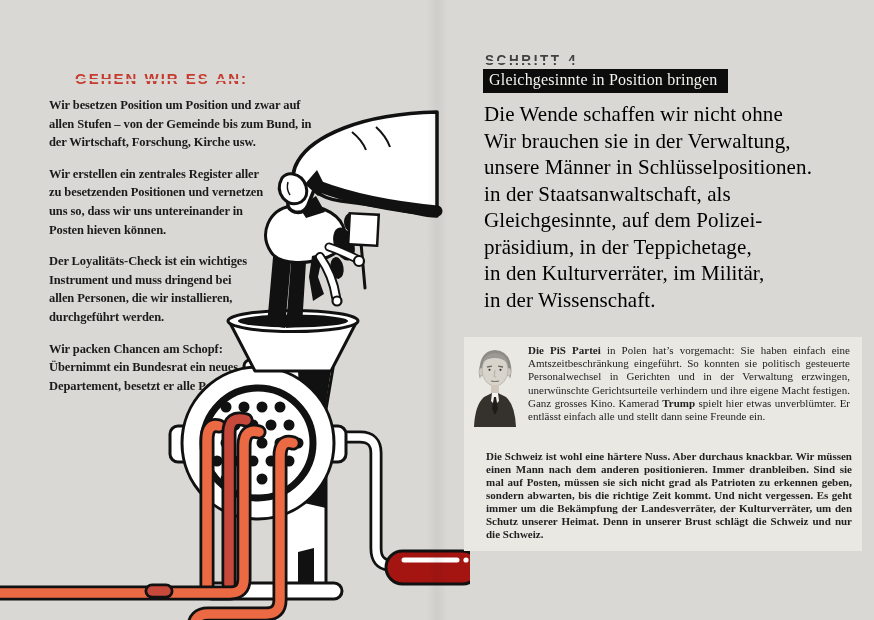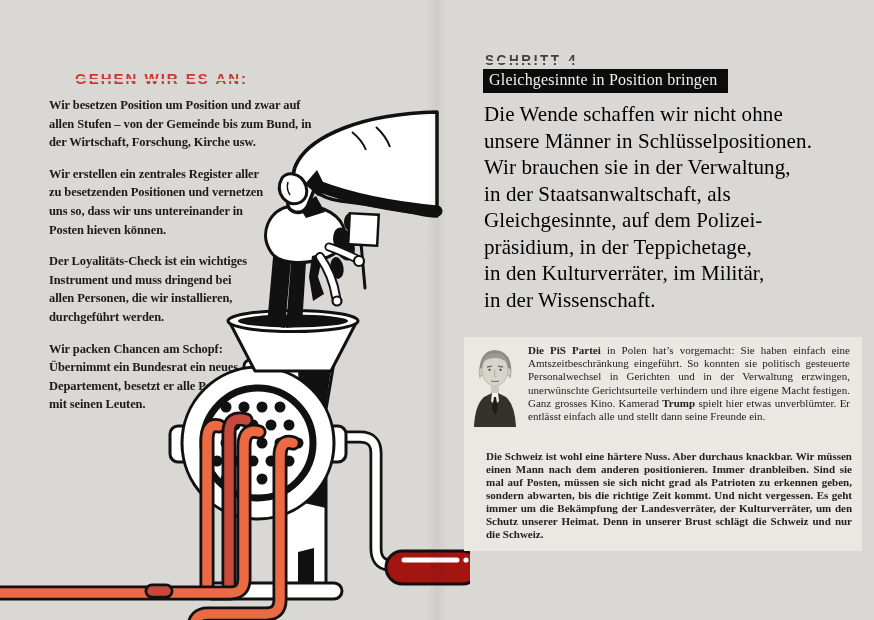--- a/index.html
+++ b/index.html
@@ -59,21 +59,20 @@
       <div class="para">
           <div class="tline">Der Loyalitäts-Check ist ein wichtiges</div>
           <div class="tline">Instrument und muss dringend bei</div>
           <div class="tline">allen Personen, die wir installieren,</div>
           <div class="tline">durchgeführt werden.</div>
         </div>
       <div class="para">
           <div class="tline">Wir packen Chancen am Schopf:</div>
           <div class="tline">Übernimmt ein Bundesrat ein neues</div>
           <div class="tline">Departement, besetzt er alle Posten</div>
-          <div class="tline">mit seinen Leuten.</div>
         </div>
     </div>
 
     <svg class="illustration" width="470" height="620" viewBox="0 0 470 620">
 
       <g>
         <path d="M 253 368 L 333 368 L 317 462 L 267 462 Z" fill="#ffffff" stroke="#111" stroke-width="3" stroke-linejoin="round"></path>
         <path d="M 298 370 L 331 370 L 323 424 L 300 410 Z" fill="#111"></path>
       </g>
 
@@ -188,22 +187,22 @@
 
   <div>
     <div class="kicker stencil">SCHRITT 4</div>
 
     <div class="title-box">
       <span>Gleichgesinnte in Position bringen</span>
     </div>
 
     <div class="lead">
         <div class="tline">Die Wende schaffen wir nicht ohne</div>
+        <div class="tline">Wir brauchen sie in der Verwaltung,</div>
         <div class="tline">unsere Männer in Schlüsselpositionen.</div>
-        <div class="tline">Wir brauchen sie in der Verwaltung,</div>
         <div class="tline">in der Staatsanwaltschaft, als</div>
         <div class="tline">Gleichgesinnte, auf dem Polizei-</div>
         <div class="tline">präsidium, in der Teppichetage,</div>
         <div class="tline">in den Kulturverräter, im Militär,</div>
         <div class="tline">in der Wissenschaft.</div>
       </div>
 
     <div class="panel pis">
 
       <svg class="portrait" width="54" height="84" viewBox="0 0 54 84">

